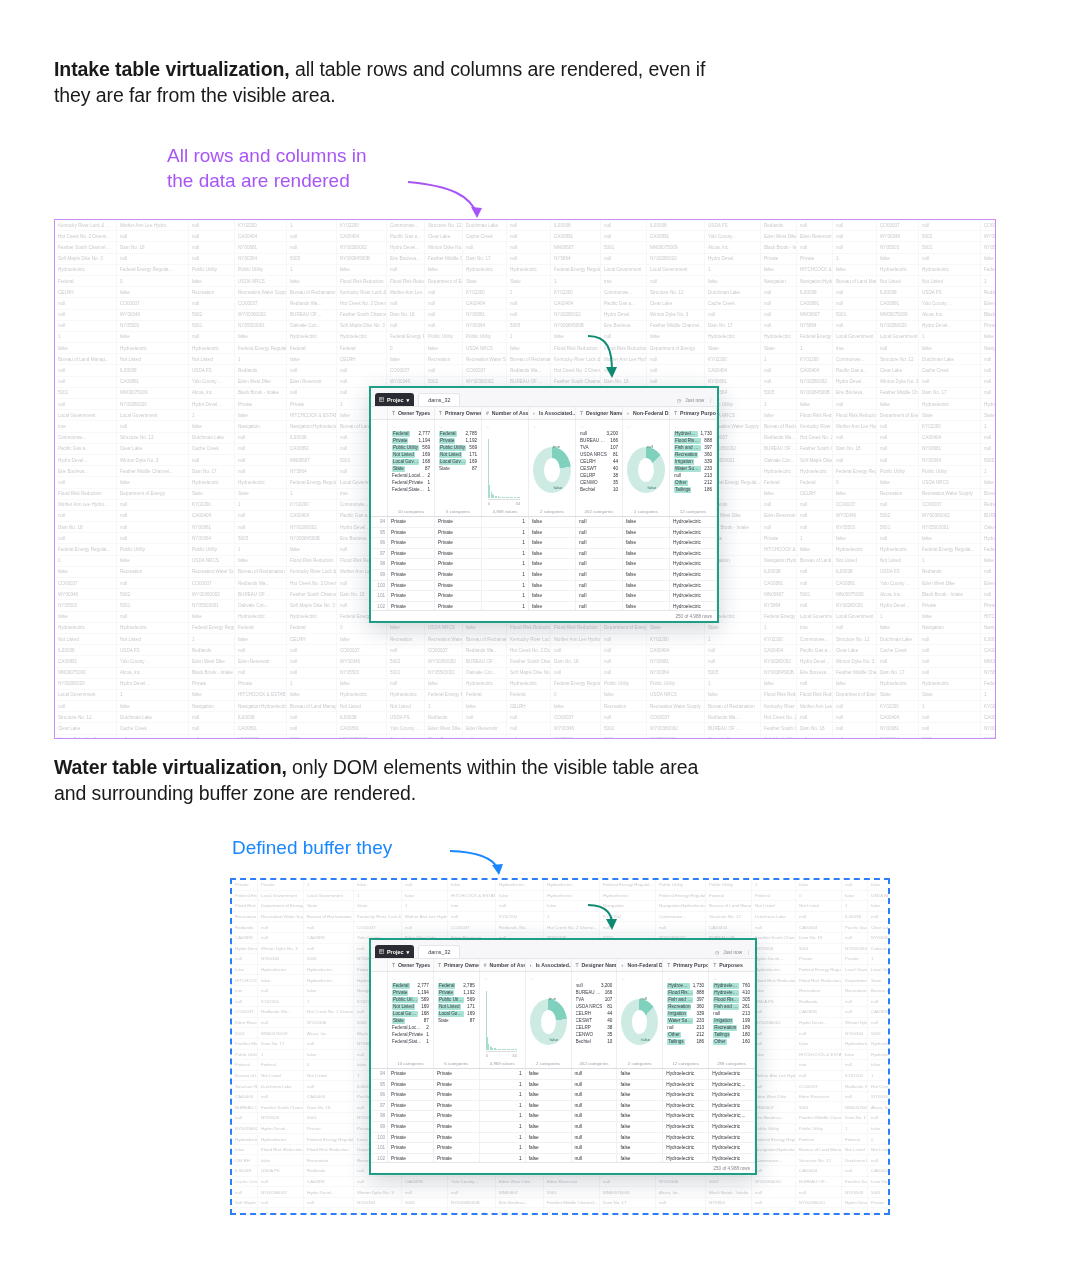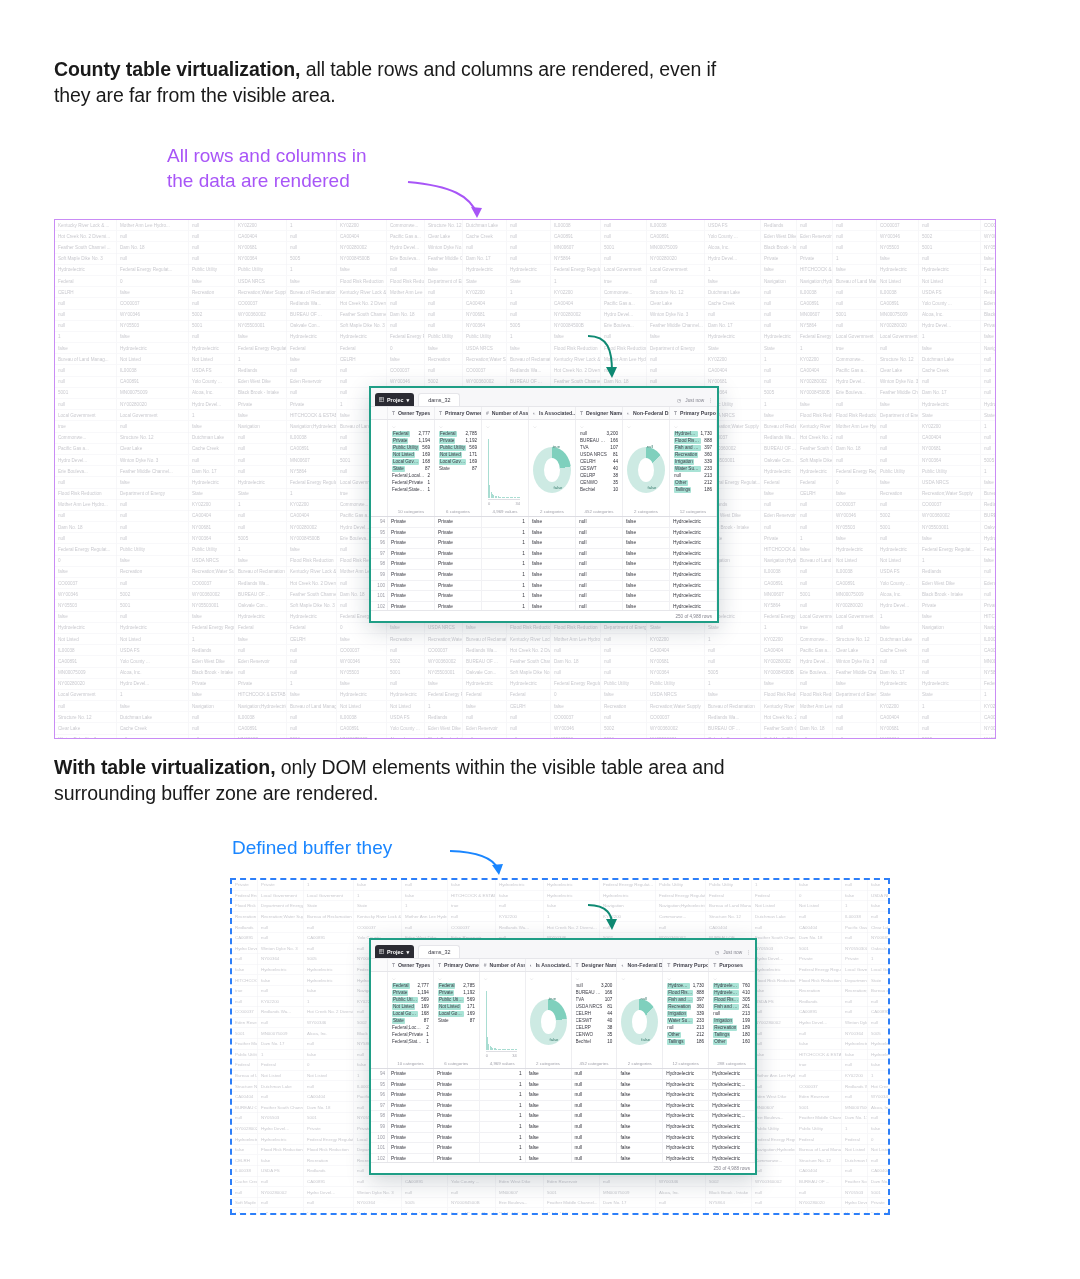--- a/index.html
+++ b/index.html
@@ -198,25 +198,25 @@
     background:#fff;
     display:flex; align-items:center; justify-content:flex-end;
     padding-right:5px;
     font-size:4.6px; color:#85858f;
   }
 </style>
 </head>
 <body>
 
 <div class="caption" id="caption-top">
-  <b>County table virtualization,</b><span> all table rows and columns are rendered, even if they are far from the visible area.</span>
+  <b>Intake table virtualization,</b><span> all table rows and columns are rendered, even if they are far from the visible area.</span>
 </div>
 
 <div class="caption" id="caption-bottom">
-  <b>With table virtualization,</b><span> only DOM elements within the visible table area and surrounding buffer zone are rendered.</span>
+  <b>Water table virtualization,</b><span> only DOM elements within the visible table area and surrounding buffer zone are rendered.</span>
 </div>
 
 <div class="annot" id="annot-allrows">All rows and columns in
 the data are rendered</div>
 <div class="annot" id="annot-buffer">Defined buffer they</div>
 <div class="annot-visible" id="annot-visible-top">Visible table area</div>
 <div class="annot-visible" id="annot-visible-bot">Visible table area</div>
 
 <div class="bigtable" id="bigtable-top">
   <div class="ghost-rows" id="ghost-top">

